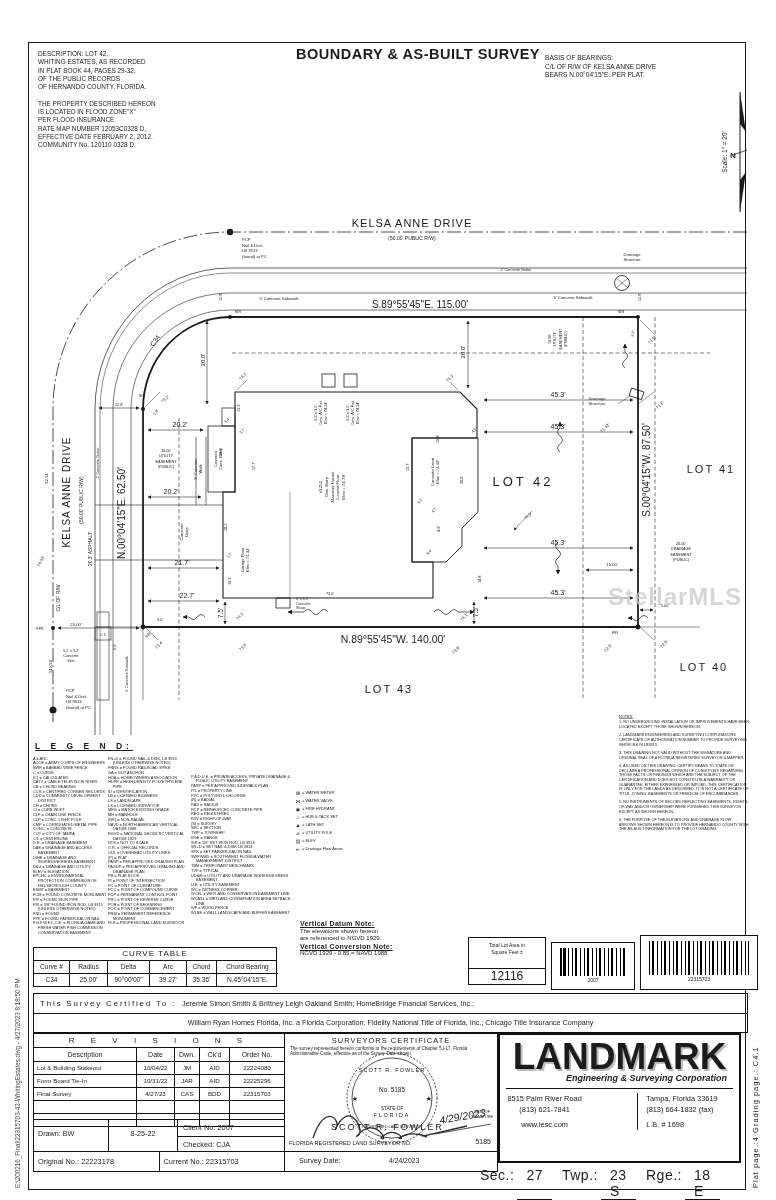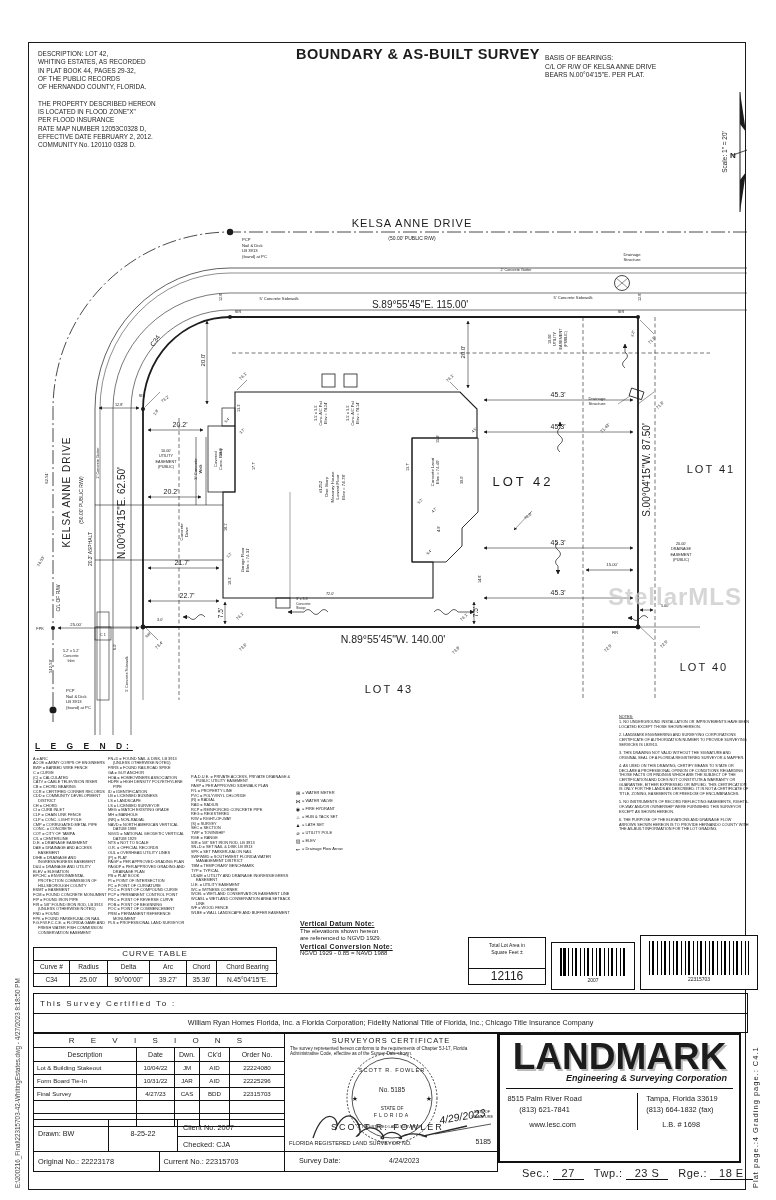--- a/index.html
+++ b/index.html
@@ -92,22 +92,22 @@
   .cert-sd .v{font-size:6.8px;}
   
   .lmk{left:498px;top:1033px;width:243px;height:130px;border:2px solid #111;}
   .lmk-logo{text-align:center;font-size:37px;font-weight:bold;letter-spacing:0px;line-height:40px;margin-top:2px;
             text-shadow:2px 2px 0 #bbb;}
   .lmk-tag{text-align:right;font-size:9px;font-style:italic;font-weight:bold;padding-right:12px;margin-top:-4px;}
   .lmk-rule{border-top:1.5px solid #111;margin:5px 6px 4px 6px;}
   .lmk-addr{display:flex;font-size:7.4px;line-height:11px;gap:48px;}
   .lmk-a1{width:49%;text-align:center;}
   .lmk-a2{width:51%;border-left:1.5px solid #111;padding-left:8px;}
-  .lmk-a1 div:last-child,.lmk-a2 div:last-child{margin-top:4px;padding-left:16px;}
-  .sec-row{left:522px;top:1167px;width:250px;display:flex;font-size:11px;letter-spacing:.5px;text-align:center;}
+  .lmk-a1 div:last-child,.lmk-a2 div:last-child{margin-top:4px;}
+  .sec-row{left:480px;top:1167px;width:250px;display:flex;font-size:14px;letter-spacing:.5px;}
   .sec-row .u{border-bottom:1px solid #111;padding:0 9px;margin:0 10px 0 3px;}
 </style>
 </head>
 <body>
 
 <div class="page">
 
   <div class="sheet-border"></div>
 
   <svg width="776" height="1200" viewBox="0 0 776 1200">
@@ -537,20 +537,21 @@
     <div class="bc-label">2007</div>
   </div>
   <div class="abs bc bc2">
     <div class="bars"></div>
     <div class="bc-label">22315703</div>
   </div>
 
   <div class="abs cert-to">
     <div class="r1">
       <span class="lbl">This  Survey  Certified  To  :</span>
+      <span class="val">Jeremie Simon Smith &amp; Brittney Leigh Oakland Smith; HomeBridge Financial Services, Inc.;</span>
     </div>
     <div class="r2">William Ryan Homes Florida, Inc. a Florida Corporation; Fidelity National Title of Florida, Inc.; Chicago Title Insurance Company</div>
   </div>
 
   <div class="abs rev">
     <div class="rev-title">R E V I S I O N S</div>
     <div class="rev-grid hdr">
         <span>Description</span>
         <span>Date</span>
         <span>Dwn.</span>

